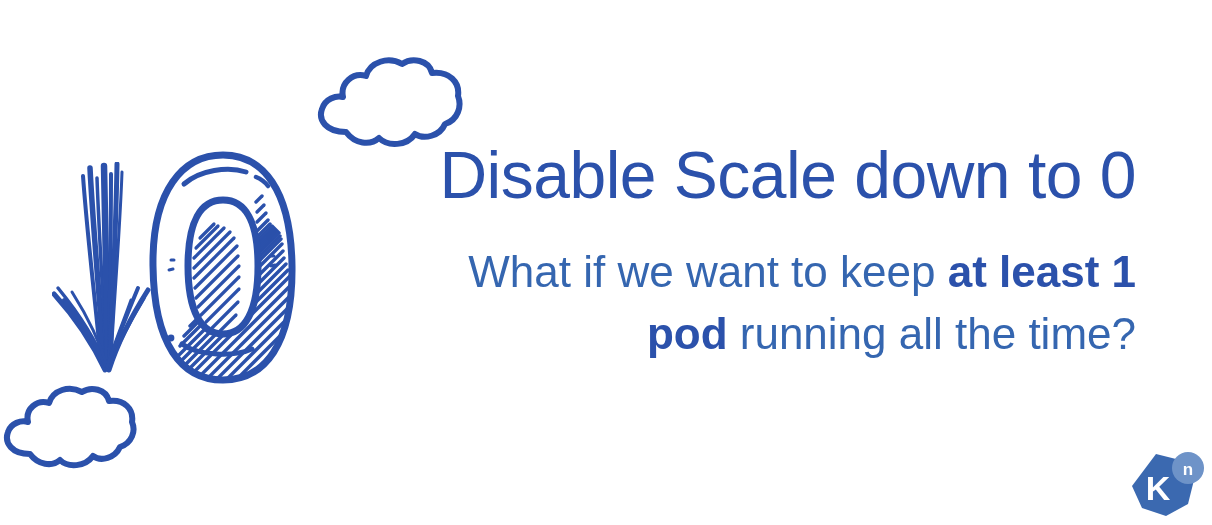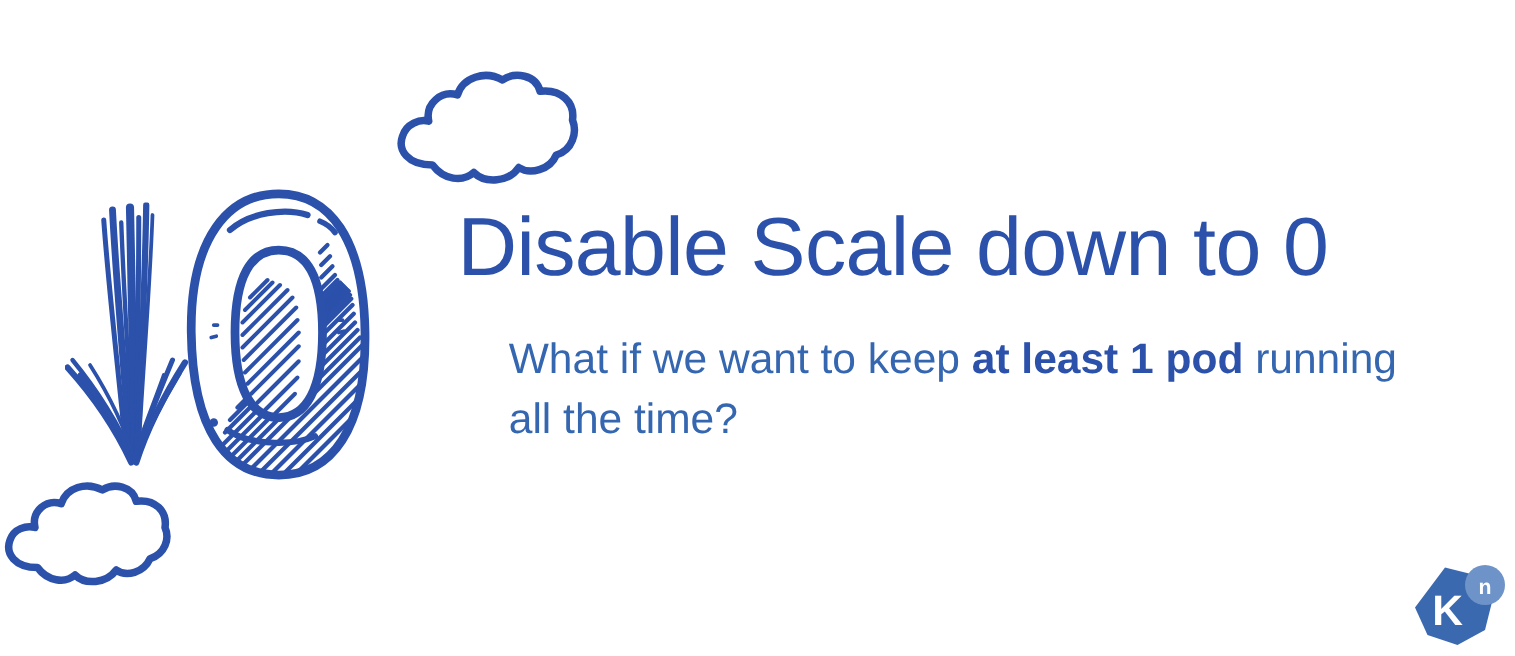--- a/index.html
+++ b/index.html
@@ -18,35 +18,35 @@
   
   .art { position:absolute; }
   #cloud-top      { left:312px; top:54px;  width:152px; height:100px; }
   #cloud-bottom   { left:2px;   top:382px; width:140px; height:92px;  }
   #zero-sketch    { left:138px; top:148px; width:170px; height:240px; }
   #arrow-sketch   { left:52px;  top:162px; width:100px; height:216px; }
 
   
   .text-block {
     position:absolute;
-    left:366px; top:164px;
+    left:366px; top:142px;
     width:770px;
-    text-align:left;
+    text-align:right;
   }
   .title {
     font-size:66px;
     font-weight:400;
     letter-spacing:-0.5px;
     color:#2B51AB;
     line-height:1.0;
     white-space:nowrap;
   }
   .subtitle {
     margin-top:33px;
-    font-size:34px;
+    font-size:44px;
     font-weight:400;
     color:#3566B0;
     line-height:1.42;
     margin-left:41px;
   }
   .subtitle b { font-weight:700; color:#2B51AB; }
 
   
   #logo-mark {
     position:absolute;

